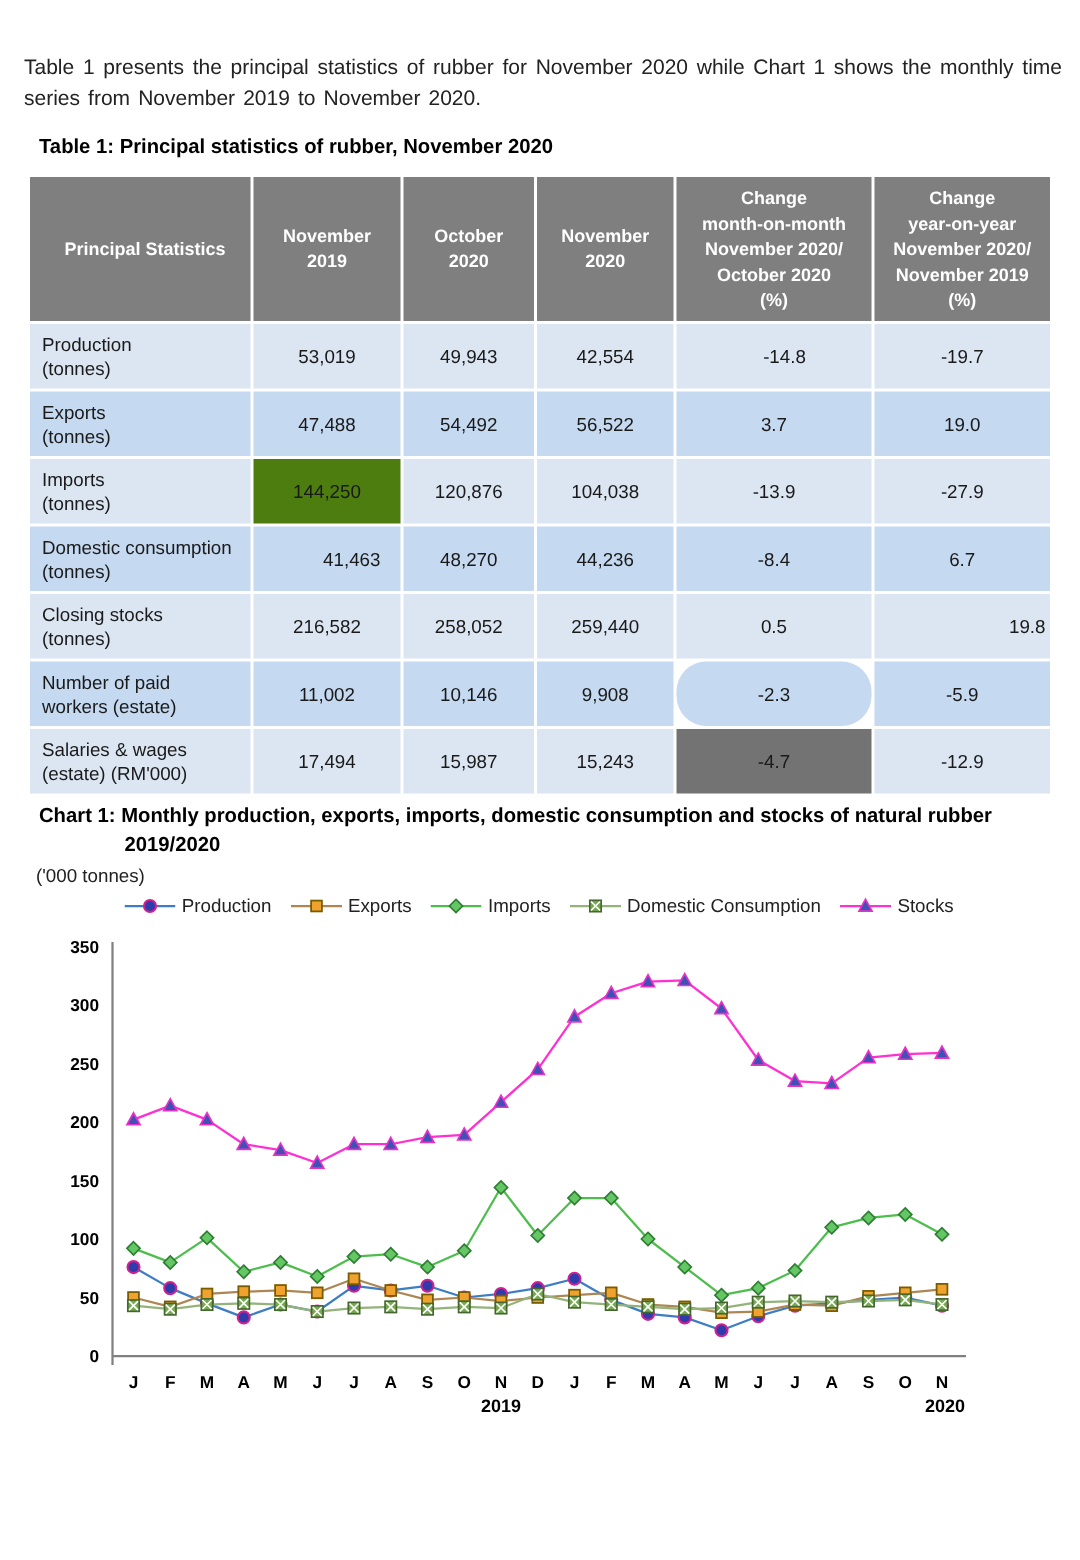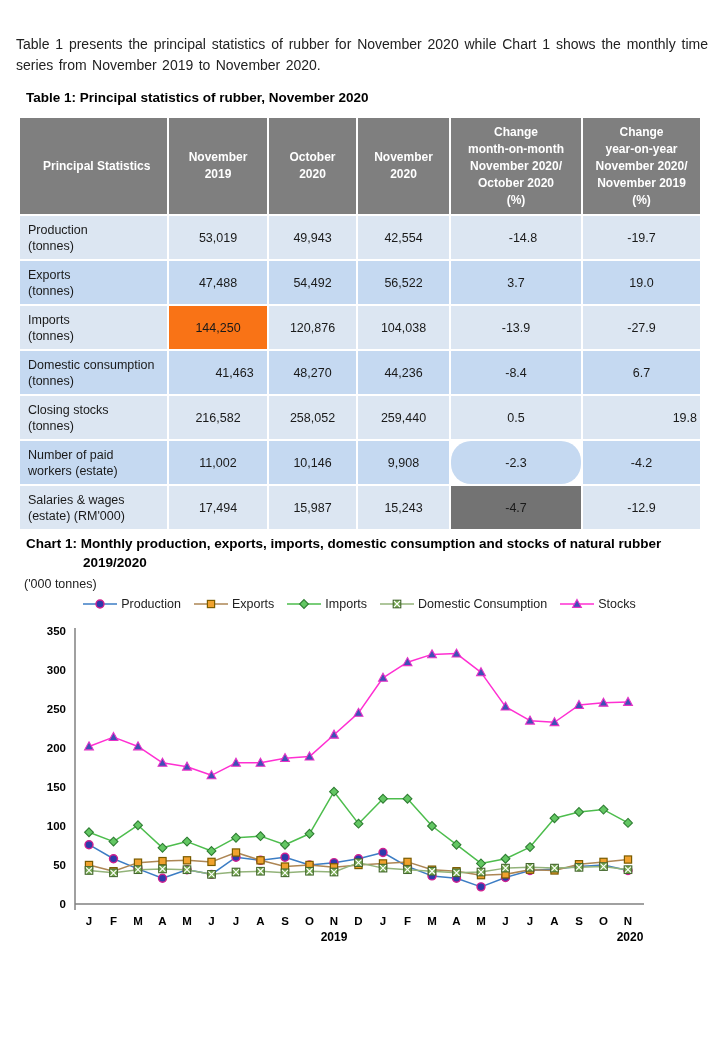--- a/index.html
+++ b/index.html
@@ -93,21 +93,21 @@
           <td style="background: rgb(197, 217, 241);">54,492</td>
           <td style="background: rgb(197, 217, 241);">56,522</td>
           <td style="background: rgb(197, 217, 241);">3.7</td>
           <td style="background: rgb(197, 217, 241);">19.0</td>
         </tr>
         <tr>
           <td class="label" style="background: rgb(220, 230, 242);">
             <div>Imports</div>
             <div>(tonnes)</div>
           </td>
-          <td style="background: #f97316;">144,250</td>
+          <td style="background: #4d7c0f;">144,250</td>
           <td style="background: rgb(220, 230, 242);">120,876</td>
           <td style="background: rgb(220, 230, 242);">104,038</td>
           <td style="background: rgb(220, 230, 242);">-13.9</td>
           <td style="background: rgb(220, 230, 242);">-27.9</td>
         </tr>
         <tr>
           <td class="label" style="background: rgb(197, 217, 241);">
             <div>Domestic consumption</div>
             <div>(tonnes)</div>
           </td>
@@ -130,21 +130,21 @@
         </tr>
         <tr>
           <td class="label" style="background: rgb(197, 217, 241);">
             <div>Number of paid</div>
             <div>workers (estate)</div>
           </td>
           <td style="background: rgb(197, 217, 241);">11,002</td>
           <td style="background: rgb(197, 217, 241);">10,146</td>
           <td style="background: rgb(197, 217, 241);">9,908</td>
           <td style="background: rgb(197, 217, 241); border-radius: 20px;">-2.3</td>
-          <td style="background: rgb(197, 217, 241);">-4.2</td>
+          <td style="background: rgb(197, 217, 241);">-5.9</td>
         </tr>
         <tr>
           <td class="label" style="background: rgb(220, 230, 242);">
             <div>Salaries &amp; wages</div>
             <div>(estate) (RM'000)</div>
           </td>
           <td style="background: rgb(220, 230, 242);">17,494</td>
           <td style="background: rgb(220, 230, 242);">15,987</td>
           <td style="background: rgb(220, 230, 242);">15,243</td>
           <td style="background: #737373; margin-left: 43px;">-4.7</td>

